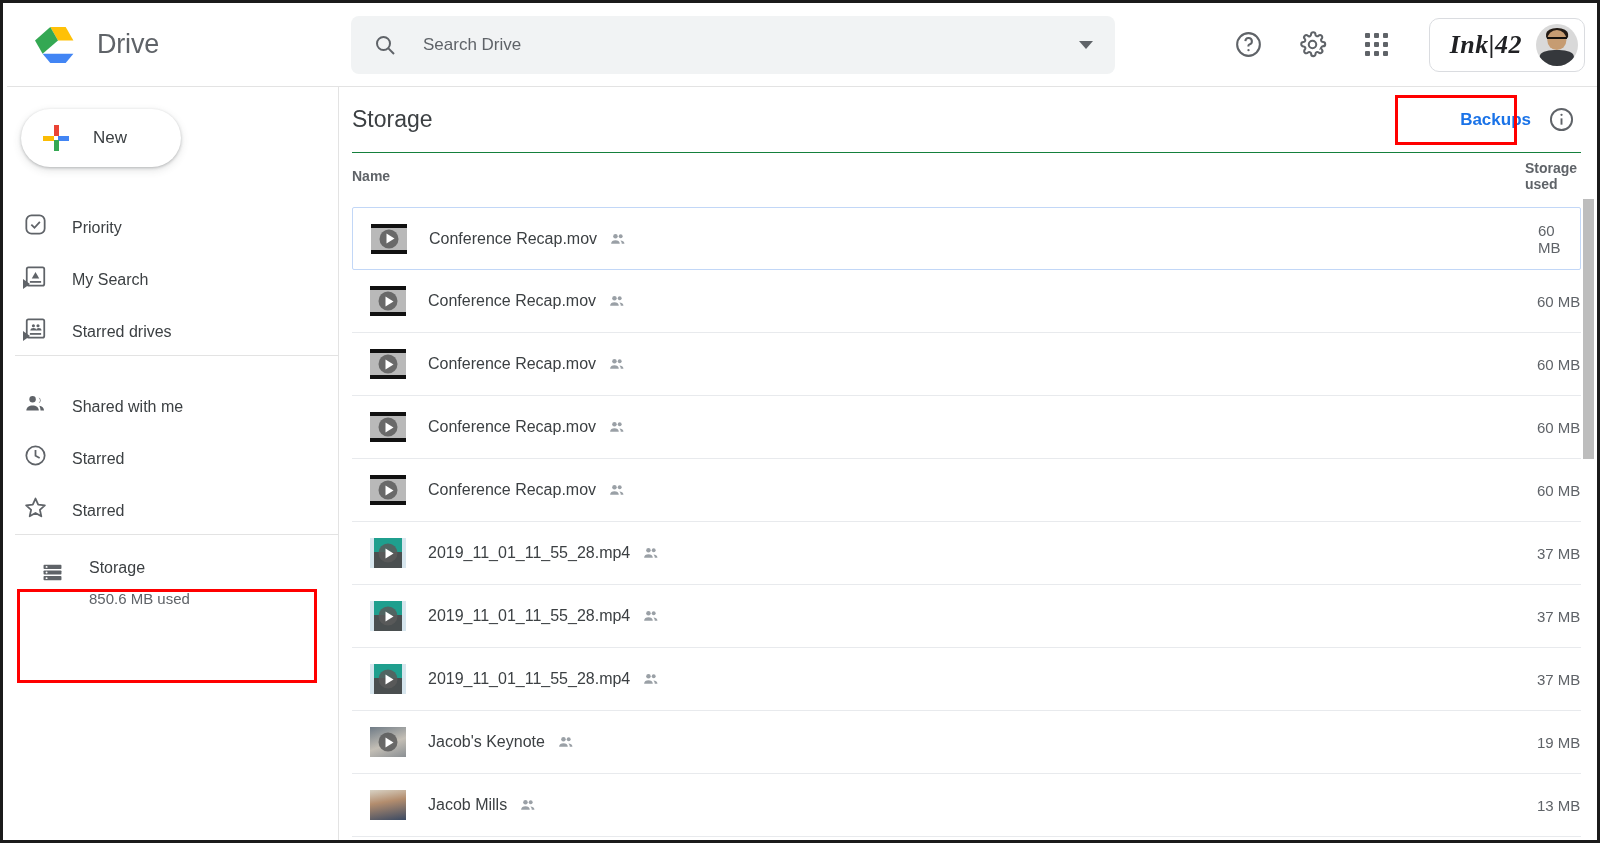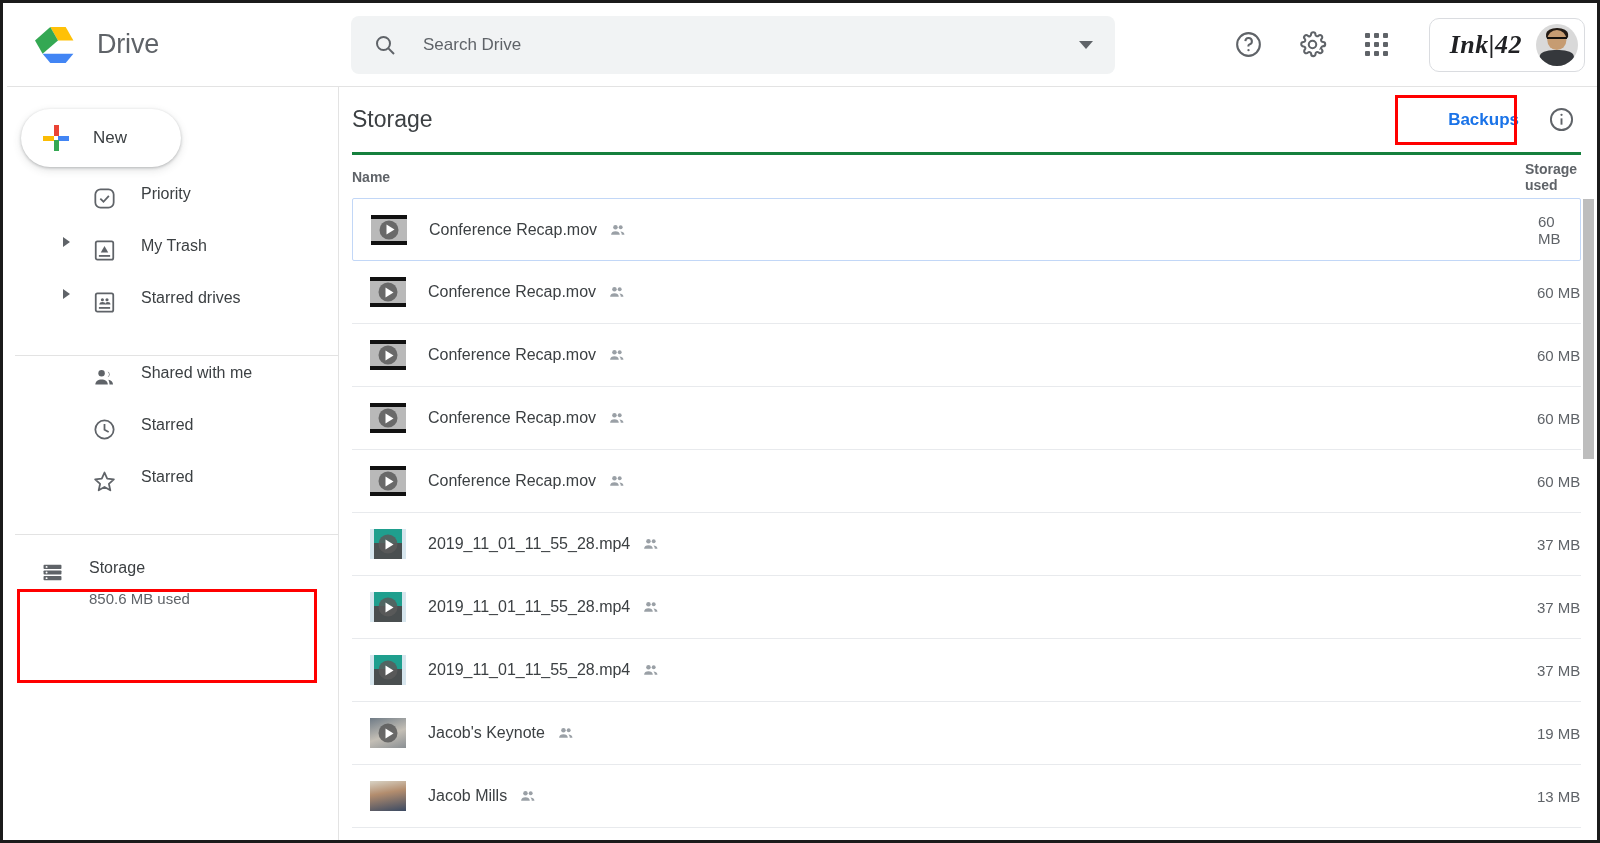--- a/index.html
+++ b/index.html
@@ -113,22 +113,22 @@
   .gplus .hr { position:absolute; top:11px; left:15px; width:11px; height:5px;
     background:#4285f4; }
   .gplus .vt { position:absolute; left:11px; top:0; width:5px; height:11px;
     background:#ea4335; }
   .gplus .vb { position:absolute; left:11px; top:15px; width:5px; height:11px;
     background:#34a853; }
   .new-label { font-size: 17px; color: #3c4043; margin-left: 24px; }
 
   .nav-list { margin-top: 18px; }
   .nav-item {
-    display: flex; align-items: flex-start; height: 52px;
-    padding-left: 48px; cursor: pointer; position: relative; margin-left: 40px;
+    display: flex; align-items: flex-end; height: 52px;
+    padding-left: 19px; cursor: pointer; position: relative;
   }
   .nav-item .expander {
     position: absolute; left: 20px; width: 0; height: 0;
     border-top: 5px solid transparent; border-bottom: 5px solid transparent;
     border-left: 7px solid #5f6368; cursor: pointer;
   }
   .nav-icon { width: 26px; height: 26px; display:flex;
     align-items:center; justify-content:center; color:#5f6368; flex:0 0 auto;}
   .nav-label { font-size: 16px; color: #3c4043; margin-left: 24px; }
   .nav-sep { height: 1px; background: #e3e3e3; margin: 14px 0 8px 12px; }
@@ -150,33 +150,33 @@
   .main {
     position: absolute; top: 84px; left: 337px;
     width: 1257px; height: 756px; background: #fff;
   }
   .main-head {
     display: flex; align-items: center;
     height: 65px; padding: 0 0 0 12px;
   }
   .main-title { font-size: 23px; color: #3c4043; font-weight: 400; }
   .main-head-right { margin-left: auto; display:flex; align-items:center;
-    padding-right: 16px; gap: 12px; }
+    padding-right: 16px; gap: 0; }
   .backups-link {
     color: #1a73e8; font-size: 17px; font-weight: 700;
     cursor: pointer; padding: 6px 10px;
   }
   .info-btn { width: 40px; height: 40px; border-radius:50%;
     display:flex; align-items:center; justify-content:center;
     color:#5f6368; cursor: pointer; }
 
   .col-head {
     display: flex; align-items: center; height: 46px;
-    border-top: 3px solid #15803d;
-    margin: 0 16px 0 12px;
+    border-top: 1px solid #15803d;
+    margin: 0 16px 9px 12px;
   }
   .col-name { font-size: 14px; color: #5f6368; font-weight: 700;
     padding-left: 0px; cursor: pointer; }
   .col-size { font-size: 14px; color: #5f6368; font-weight: 700;
     position: absolute; left: 1185px; cursor: pointer;
     display:flex; align-items:center; gap: 18px; }
   .sort-arrow { color: #3c4043; font-size: 17px; }
 
   .file-list { position: relative; }
   .file-row {
@@ -338,21 +338,21 @@
 
       <div class="nav-item">
         <span class="expander"></span>
         <span class="nav-icon">
           <svg width="25" height="25" viewBox="0 0 24 24" fill="none" stroke="currentColor" stroke-width="1.7">
             <rect x="3.6" y="3.2" width="16.8" height="17.6" rx="1.6"></rect>
             <polygon points="12,7.6 15.6,14 8.4,14" fill="currentColor" stroke="none"></polygon>
             <line x1="6.6" y1="17.2" x2="17.4" y2="17.2"></line>
           </svg>
         </span>
-        <span class="nav-label">My Trash</span>
+        <span class="nav-label">My Search</span>
       </div>
 
       <div class="nav-item">
         <span class="expander"></span>
         <span class="nav-icon">
           <svg width="25" height="25" viewBox="0 0 24 24" fill="none" stroke="currentColor" stroke-width="1.7">
             <rect x="3.6" y="3.2" width="16.8" height="17.6" rx="1.6"></rect>
             <circle cx="10" cy="9.4" r="1.5" fill="currentColor" stroke="none"></circle>
             <circle cx="14.4" cy="9.4" r="1.5" fill="currentColor" stroke="none"></circle>
             <path d="M7 14c0-1.6 1.4-2.4 3-2.4s3 .8 3 2.4z" fill="currentColor" stroke="none"></path>

